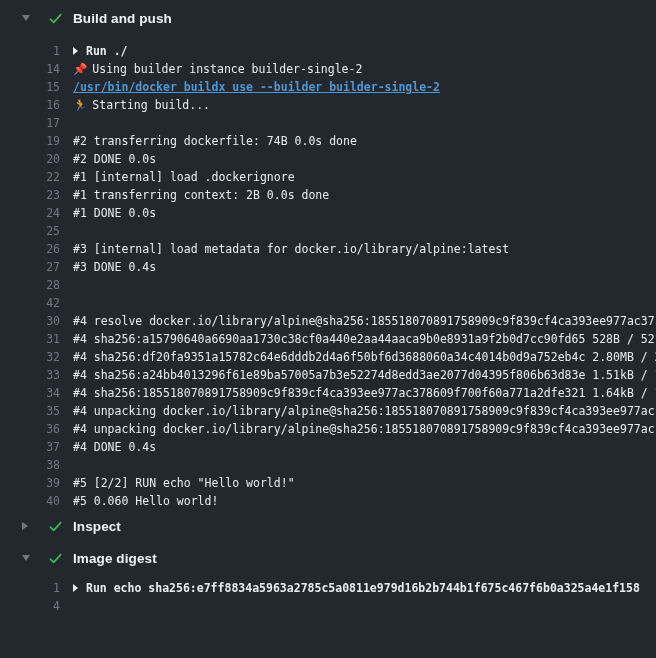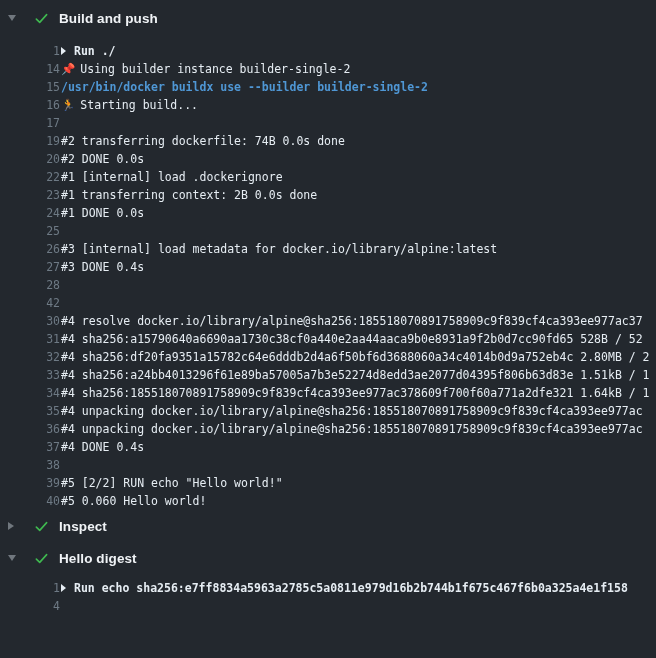--- a/index.html
+++ b/index.html
@@ -7,21 +7,21 @@
     width:656px;height:658px;overflow:hidden;
     background:#23282e;
     font-family:"Liberation Sans",sans-serif;
     -webkit-font-smoothing:antialiased;
   }
   .log-viewer{width:656px;height:658px;overflow:hidden;}
 
   
   .section{width:100%;}
   .section-header{
-    display:flex;align-items:center;height:32px;padding-left:8px;
+    display:flex;align-items:center;height:32px;padding-left:22px;
     cursor:pointer;
   }
   .section.first .section-header{margin-top:2px;}
   .chev-holder{width:11px;display:flex;align-items:center;justify-content:flex-start;flex:none;}
   .tri-down{width:0;height:0;border-left:4.5px solid transparent;border-right:4.5px solid transparent;border-top:6px solid #70777e;}
   .tri-right{width:0;height:0;border-top:4.5px solid transparent;border-bottom:4.5px solid transparent;border-left:6px solid #70777e;}
   .check-holder{margin-left:15px;margin-right:10px;flex:none;display:flex;align-items:center;}
   .section-title{
     color:#f0f3f6;font-size:13.5px;font-weight:bold;letter-spacing:.1px;
   }
@@ -30,22 +30,22 @@
   .lines{padding-top:8px;}
   .lines.digest-lines{padding-top:5px;}
   .line{
     display:flex;height:18px;line-height:18px;white-space:pre;
     font-family:"DejaVu Sans Mono","Liberation Mono",monospace;
     font-size:11.5px;
   }
   .num{
     width:60px;flex:none;text-align:right;color:#6e7a85;
   }
-  .content{margin-left:1px;color:#e6edf3;flex:none;}
-  .line.command .content{color:#4f97d5;font-weight:bold;}
+  .content{margin-left:13px;color:#e6edf3;flex:none;}
+  .line.command .content{color:#4f97d5;font-weight:bold;text-decoration:underline;}
   .line.group .content{font-weight:bold;}
   .run-tri{
     display:inline-block;width:0;height:0;margin-right:8px;
     border-top:4px solid transparent;border-bottom:4px solid transparent;
     border-left:5.5px solid #e6edf3;vertical-align:0px;
   }
   .emoji{margin-right:5px;font-weight:normal;}
 </style>
 </head>
 <body>
@@ -108,20 +108,20 @@
     <div class="section">
       <div class="section-header">
         <span class="chev-holder">
           <span class="tri-down"></span>
         </span>
         <span class="check-holder">
           <svg width="15" height="15" viewBox="0 0 16 16" fill="none">
             <path d="M2.5 8.6 L6.1 12.1 L13.5 3.9" stroke="#3fb950" stroke-width="1.7" stroke-linecap="round" stroke-linejoin="round"></path>
           </svg>
         </span>
-        <span class="section-title">Hello digest</span>
+        <span class="section-title">Image digest</span>
       </div>
       <div class="lines digest-lines">
         <div class="line group"><span class="num">1</span><span class="content"><span class="run-tri"></span><span>Run echo sha256:e7ff8834a5963a2785c5a0811e979d16b2b744b1f675c467f6b0a325a4e1f158</span></span></div>
         <div class="line plain"><span class="num">4</span></div>
       </div>
     </div>
   </div>
 
 </body></html>

